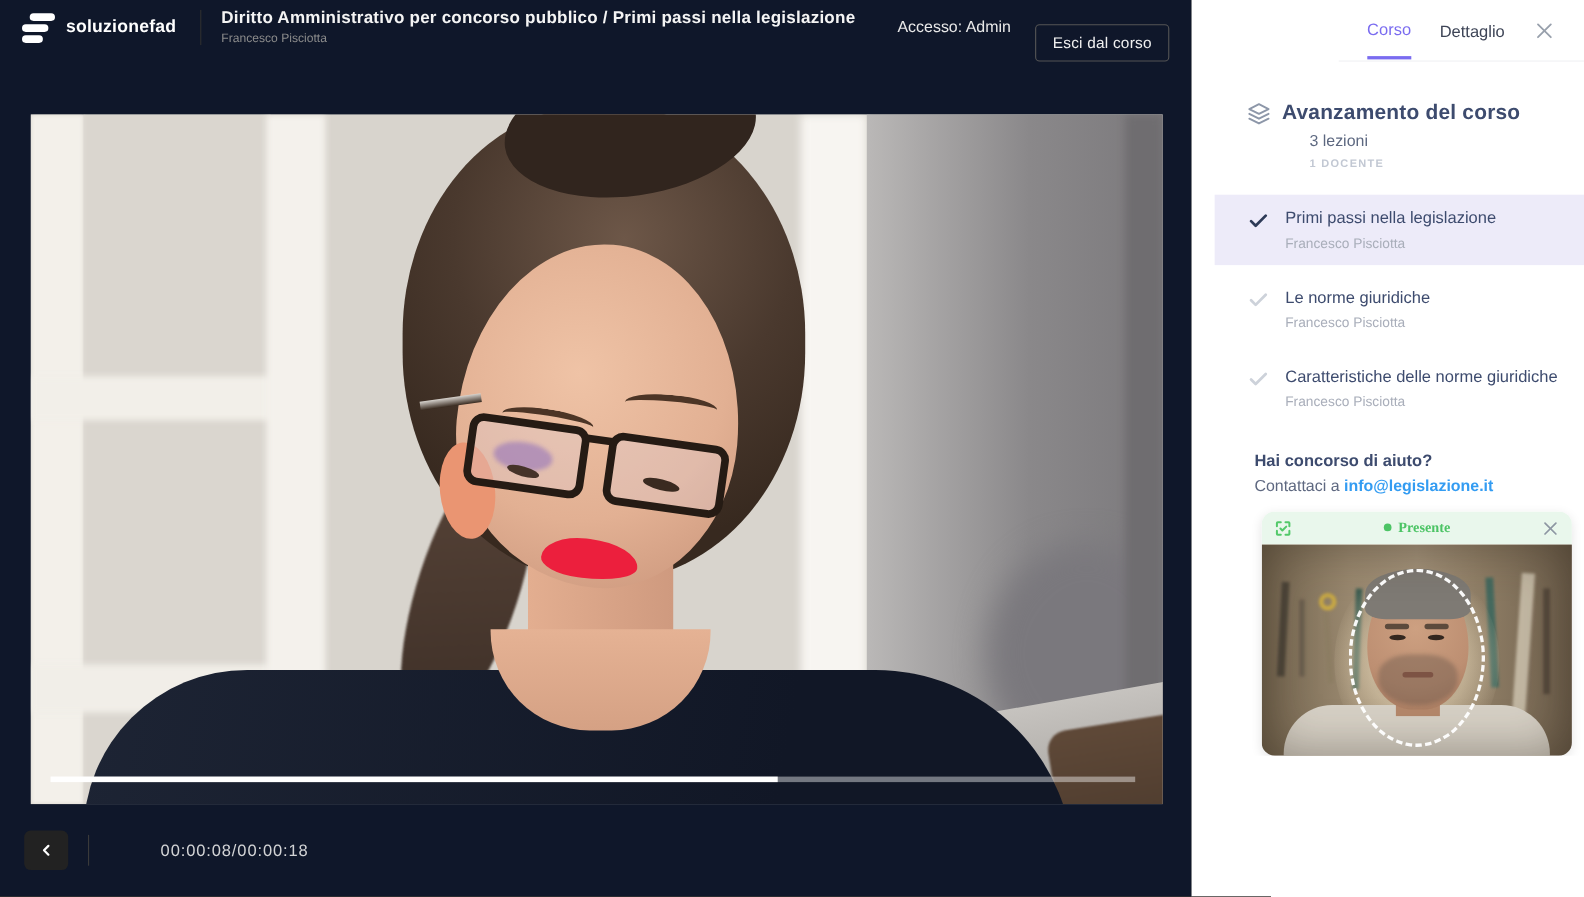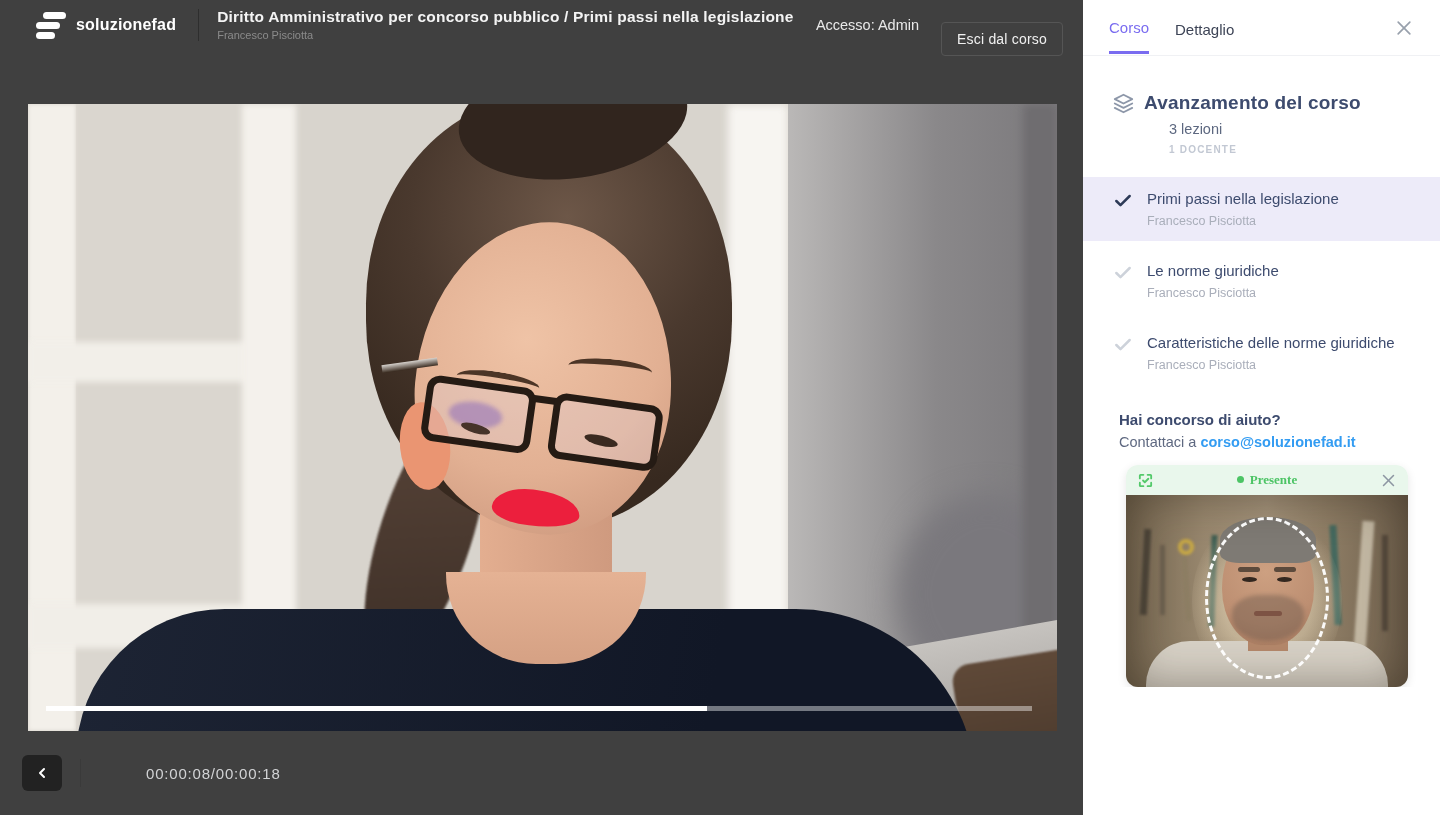--- a/index.html
+++ b/index.html
@@ -1,21 +1,21 @@
 <!DOCTYPE html>
 <html><head>
 <meta charset="utf-8">
 <style>
   * { margin:0; padding:0; box-sizing:border-box; }
   html,body { width:1440px; height:815px; overflow:hidden; background:#000;
               font-family:"Liberation Sans", sans-serif; }
   .app { width:1440px; height:815px; display:flex; }
 
   
-  .main { width:1083px; height:815px; background:#404040; position:relative;padding-left:16px; }
+  .main { width:1083px; height:815px; background:#0f172a; position:relative; }
 
   header { height:49px; display:flex; align-items:center; padding:0 20px; }
   .logo { display:flex; align-items:center; gap:10px; }
   .logo-bars { width:30px; height:30px; position:relative; }
   .logo-bars span { position:absolute; background:#fff; height:7px; border-radius:4px; }
   .logo-bars .b1 { top:2px;  left:7px; width:23px; }
   .logo-bars .b2 { top:12px; left:0;   width:24px; }
   .logo-bars .b3 { top:22px; left:0;   width:19px; }
   .brand { color:#fff; font-size:16px; font-weight:700; letter-spacing:.2px; }
   .hdr-divider { width:1px; height:32px; background:#2e2e2e; margin:0 18px 0 22px; }
@@ -83,21 +83,21 @@
 
   
   .bottombar { position:absolute; left:0; bottom:0; width:100%; height:84px;
                display:flex; align-items:center; padding:0 22px; }
   .back-btn { width:40px; height:36px; background:#222; border:none; border-radius:6px;
               display:flex; align-items:center; justify-content:center; cursor:pointer; }
   .bb-divider { width:1px; height:28px; background:#3a3a3a; margin:0 22px 0 18px; }
   .time { color:#d2d3d5; font-size:15px; letter-spacing:.8px;margin-left:43px; }
 
   
-  .sidebar { width:357px; height:815px; background:#fff; display:flex; flex-direction:column; }
+  .sidebar { width:357px; height:815px; background:#fff; display:flex; flex-direction:column;align-items:flex-end; }
   .tabs { height:56px; display:flex; align-items:center; padding:0 26px;
           border-bottom:1px solid #f0f1f4; position:relative; flex-shrink:0; }
   .tab { font-size:15px; margin-right:26px; cursor:pointer; padding:18px 0 15px; }
   .tab.active { color:#7a6cf0; border-bottom:3px solid #7a6cf0; font-weight:500; }
   .tab.inactive { color:#3d4456; }
   .tabs .close { margin-left:auto; cursor:pointer; display:flex; }
 
   .side-scroll { padding:36px 0 0 0; overflow:hidden; }
   .course-head { padding:0 24px 0 30px; }
   .ch-row { display:flex; align-items:center; gap:10px; }
@@ -299,21 +299,21 @@
           </span>
           <div>
             <div class="l-title">Caratteristiche delle norme giuridiche</div>
             <div class="l-teacher">Francesco Pisciotta</div>
           </div>
         </div>
       </div>
 
       <div class="help">
         <div class="help-title">Hai concorso di aiuto?</div>
-        <div class="help-line"><span>Contattaci a </span><a href="#">corso@soluzionefad.it</a></div>
+        <div class="help-line"><span>Contattaci a </span><a href="#">info@legislazione.it</a></div>
       </div>
 
       <div class="cam">
         <div class="cam-head">
           <svg width="17" height="17" viewBox="0 0 24 24" fill="none" stroke="#53c96a" stroke-width="2.6" stroke-linecap="round" stroke-linejoin="round">
             <path d="M4 9 V5 a1 1 0 0 1 1 -1 H9"></path>
             <path d="M15 4 H19 a1 1 0 0 1 1 1 V9"></path>
             <path d="M20 15 V19 a1 1 0 0 1 -1 1 H15"></path>
             <path d="M9 20 H5 a1 1 0 0 1 -1 -1 V15"></path>
             <polyline points="8.5 12 11 14.5 16 9.5"></polyline>

